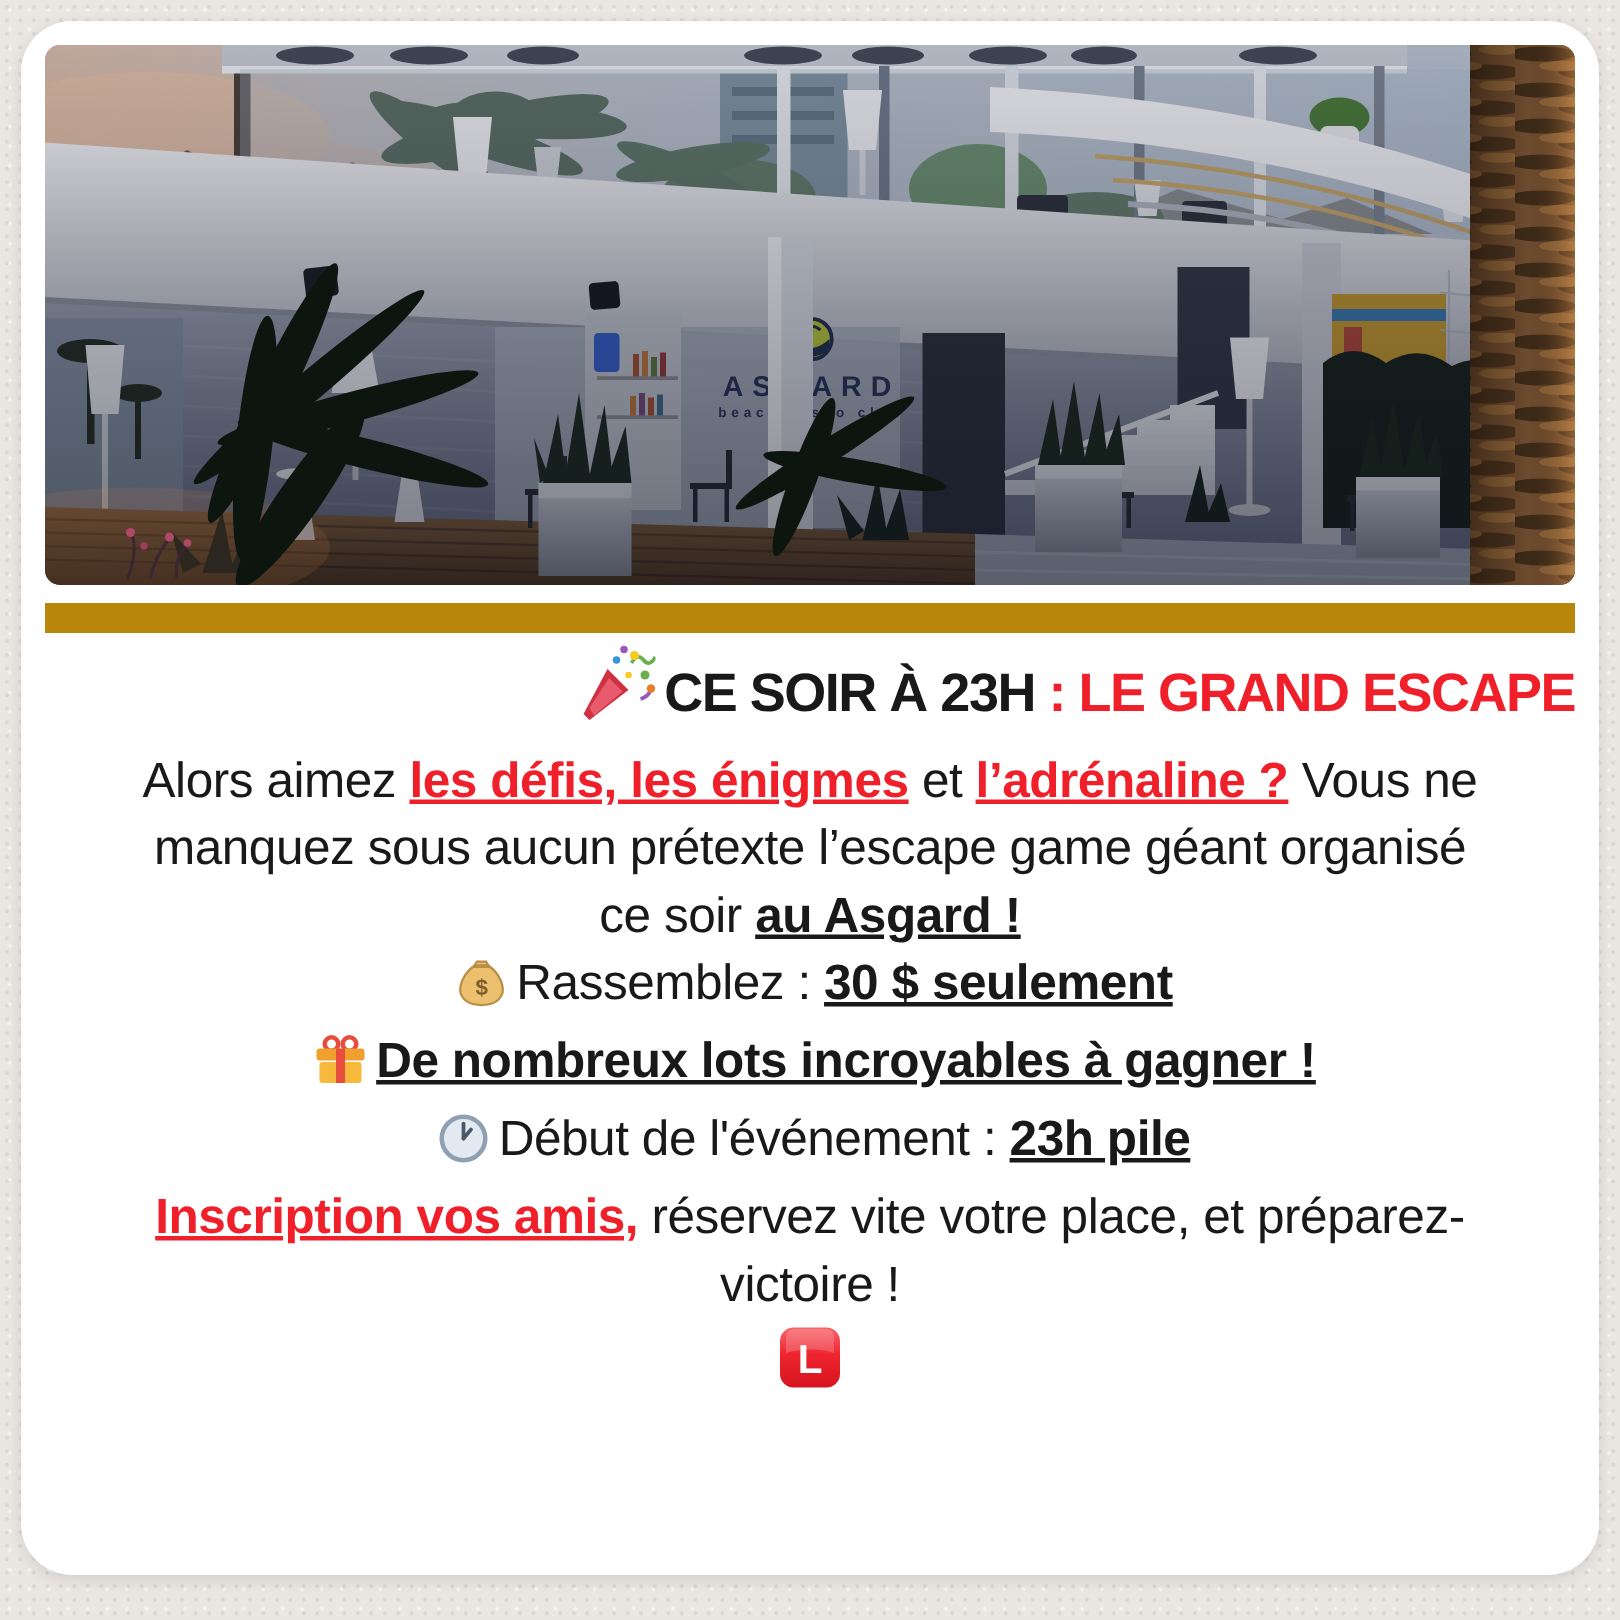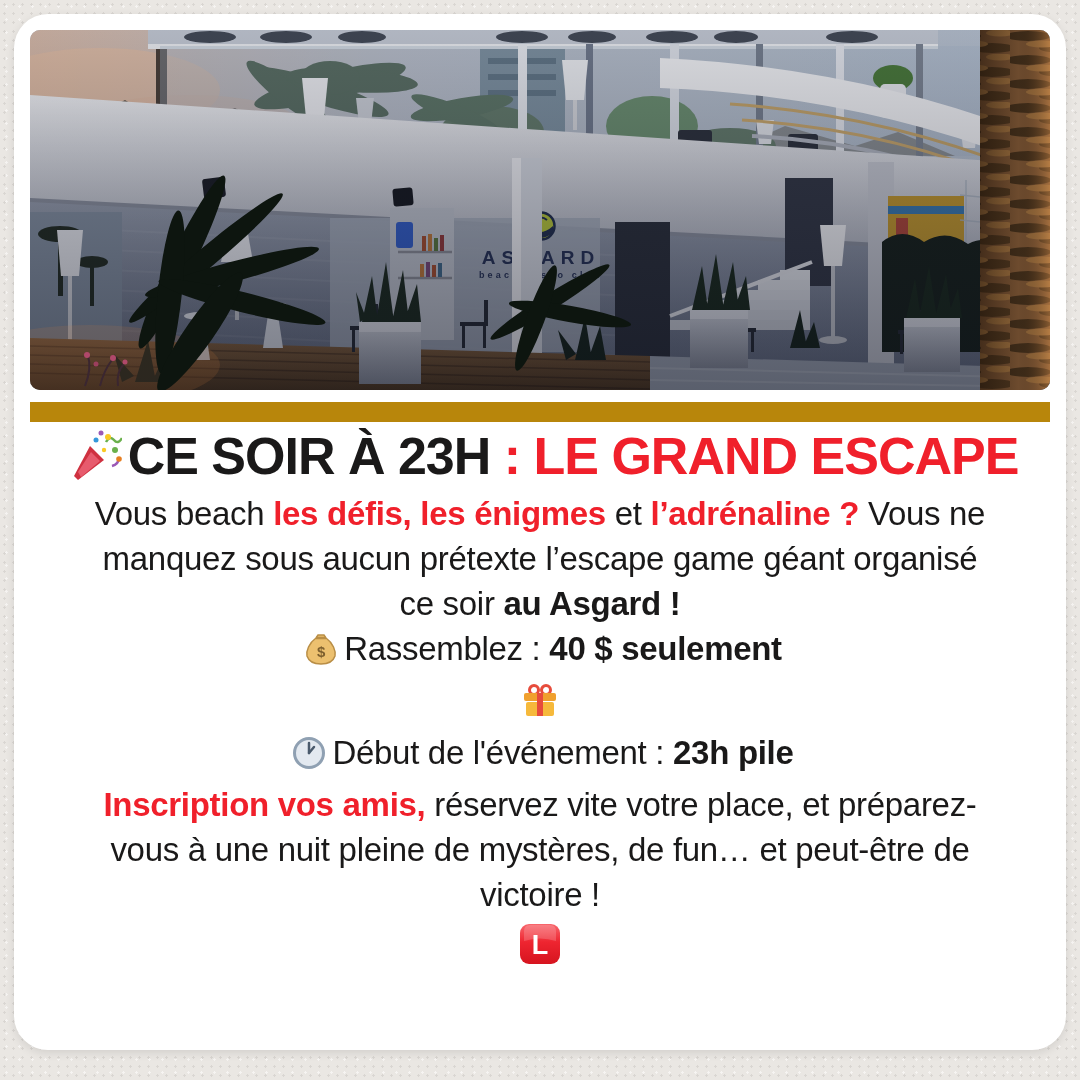--- a/index.html
+++ b/index.html
@@ -24,28 +24,29 @@
   .photo svg{display:block;width:100%;height:100%;}
   .goldbar{
     position:absolute;left:16px;top:388px;width:1020px;height:20px;
     background:#b8860b;
   }
   .textblock{
     position:absolute;left:16px;top:414px;width:1020px;
     text-align:center;color:#1a1919;
   }
   .h1line{
-    font-size:52px;font-weight:800;line-height:54px;letter-spacing:-1px;
+    font-size:36px;font-weight:800;line-height:54px;letter-spacing:-1px;
     white-space:nowrap;
+    text-align:right;
   }
   .bline{
     font-size:33px;line-height:45px;letter-spacing:-0.3px;white-space:nowrap;
   }
   .red{color:#f0202b;}
-  .bd{font-weight:700;}
+  .bd{font-weight:700;text-decoration:underline;}
   .icon{display:inline-block;vertical-align:-8px;margin:0 6px;}
   .icon.small{vertical-align:-7px;margin:0 5px;}
   .logo-row{margin-top:6px;height:44px;}
   .logo-row .icon{vertical-align:top;margin:0;}
 </style>
 </head>
 <body>
 
 <div class="card">
 
@@ -382,60 +383,57 @@
             <circle cx="47" cy="22" r="3" fill="#6ab04c"></circle>
         <circle cx="33" cy="5" r="2.5" fill="#9b59b6"></circle>
             <circle cx="51" cy="31" r="2.8" fill="#e67e22"></circle>
         <circle cx="28" cy="12" r="2.5" fill="#3498db"></circle>
             <circle cx="36" cy="22" r="2.2" fill="#f9ca24"></circle>
       </svg></span><span>CE SOIR À 23H</span><span class="red"> : LE GRAND ESCAPE</span>
     </div>
 
 
     <div class="bline">
-      <span>Vous beach </span><span class="red bd">les défis, les énigmes</span><span> et </span><span class="red bd">l’adrénaline ?</span><span> Vous ne</span>
+      <span>Alors aimez </span><span class="red bd">les défis, les énigmes</span><span> et </span><span class="red bd">l’adrénaline ?</span><span> Vous ne</span>
     </div>
     <div class="bline">
       <span>manquez sous aucun prétexte l’escape game géant organisé</span>
     </div>
     <div class="bline">
       <span>ce soir </span><span class="bd">au Asgard !</span>
     </div>
 
     <div class="bline">
       <span class="icon small"><svg width="36" height="36" viewBox="0 0 36 36">
         <path d="M13,7 L15,4 h6 l2,3 C30,12 33,20 32,25 C30,31 24,33 18,33 C12,33 6,31 4,25 C3,20 6,12 13,7 Z" fill="#ecc06f" stroke="#b98e46" stroke-width="1.5"></path>
         <path d="M13,7 h10" stroke="#b98e46" stroke-width="2.5"></path>
         <text x="18" y="26" text-anchor="middle" font-family="Liberation Sans, sans-serif" font-size="15" font-weight="bold" fill="#7d5f2e">$</text>
-      </svg></span><span>Rassemblez : </span><span class="bd">40 $ seulement</span>
+      </svg></span><span>Rassemblez : </span><span class="bd">30 $ seulement</span>
     </div>
 
     <div class="bline bd">
       <span class="icon small"><svg width="38" height="38" viewBox="0 0 38 38">
         <circle cx="13" cy="9" r="4.5" stroke="#e74c3c" stroke-width="3" fill="none"></circle>
         <circle cx="25" cy="9" r="4.5" stroke="#e74c3c" stroke-width="3" fill="none"></circle>
         <rect x="3" y="12" width="32" height="8" rx="2" fill="#f0a02e"></rect>
         <rect x="5" y="21" width="28" height="14" rx="2" fill="#f6b93b"></rect>
         <rect x="16" y="12" width="6" height="23" fill="#e74c3c"></rect>
-      </svg></span>
+      </svg></span><span>De nombreux lots incroyables à gagner !</span>
     </div>
 
     <div class="bline">
       <span class="icon small"><svg width="36" height="36" viewBox="0 0 36 36">
         <circle cx="18" cy="18" r="14.5" fill="#e3e9f0" stroke="#8fa0b2" stroke-width="3"></circle>
         <line x1="18" y1="18" x2="18" y2="8" stroke="#4a5a6c" stroke-width="2.5" stroke-linecap="round"></line>
         <line x1="18" y1="18" x2="23" y2="12" stroke="#4a5a6c" stroke-width="2.5" stroke-linecap="round"></line>
       </svg></span><span>Début de l'événement : </span><span class="bd">23h pile</span>
     </div>
 
     <div class="bline">
       <span class="red bd">Inscription vos amis,</span><span> réservez vite votre place, et préparez-</span>
-    </div>
-    <div class="bline">
-      <span>vous à une nuit pleine de mystères, de fun… et peut-être de</span>
     </div>
     <div class="bline">
       <span>victoire !</span>
     </div>
 
 
     <div class="logo-row">
       <span class="icon"><svg width="42" height="42" viewBox="0 0 42 42">
         <defs>
           <linearGradient id="lg" x1="0" y1="0" x2="0" y2="1">

